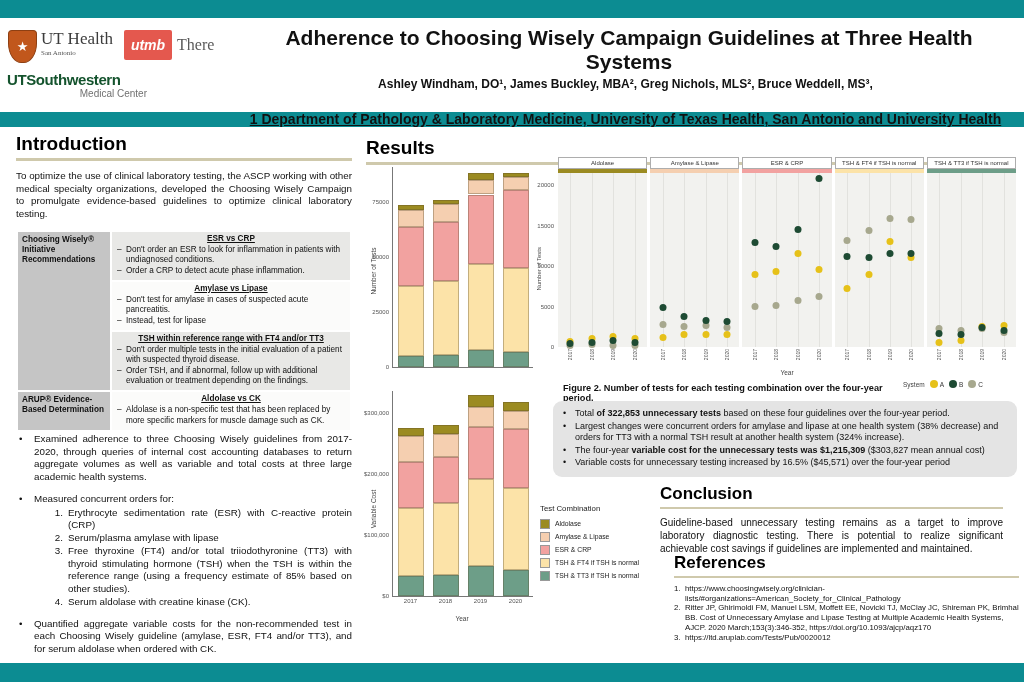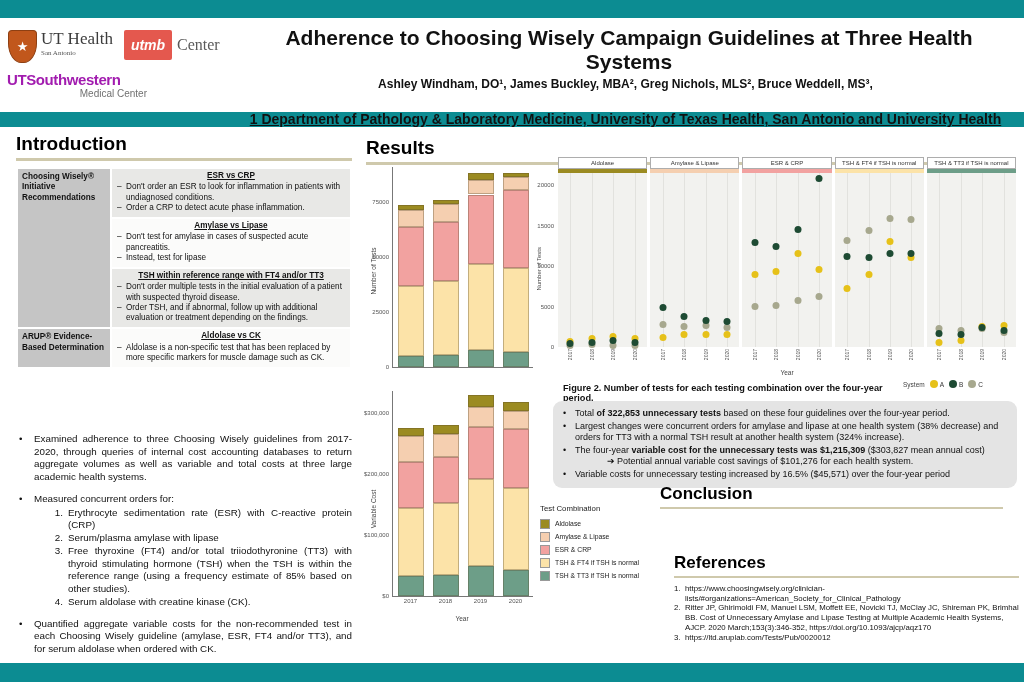--- a/index.html
+++ b/index.html
@@ -12,21 +12,21 @@
   .shield{width:27px;height:31px;background:#c1571c;border:1px solid #8e3f12;border-radius:4px 4px 46% 46%/4px 4px 60% 60%;display:flex;align-items:center;justify-content:center;}
   .star{color:#fff;font-size:13px;line-height:1;}
   .utsa-text{margin-left:4px;}
   .utsa-name{font-family:"Liberation Serif",serif;font-size:17px;color:#3c3c3c;line-height:1.05;}
   .utsa-sub{font-family:"Liberation Serif",serif;font-size:7px;color:#555;margin-top:1px;}
   .logo-utmb{position:absolute;left:124px;top:12px;display:flex;align-items:center;}
   .utmb-box{width:48px;height:30px;background:#e4584e;display:flex;align-items:center;justify-content:center;border-radius:2px;}
   .utmb-box span{color:#fff;font-weight:bold;font-style:italic;font-size:14px;}
   .utmb-health{font-family:"Liberation Serif",serif;font-size:16px;color:#5a5a5a;margin-left:5px;}
   .logo-utsw{position:absolute;left:7px;top:53px;width:150px;}
-  .utsw-name{font-size:15px;font-weight:bold;color:#a21caf;letter-spacing:-0.4px;}
+  .utsw-name{font-size:15px;font-weight:bold;color:#14532d;letter-spacing:-0.4px;}
   .utsw-sub{font-size:10px;color:#707070;text-align:right;padding-right:10px;}
 
   .title-block{position:absolute;left:235px;top:8px;right:8px;text-align:center;}
   .title-block h1{margin:0 0 3px 7px;font-size:21px;color:#111;}
   .authors{font-size:12px;font-weight:bold;color:#111;margin-top:1px;}
   .affil{font-size:14px;font-weight:bold;color:#111;line-height:1.3;margin-top:19px;text-decoration:underline;}
 
   h2{margin:0;font-size:19px;color:#000;border-bottom:3px solid #cfc9ac;padding-bottom:3px;}
   .small-h h2{font-size:17px;border-bottom-width:2.5px;}
 
@@ -113,37 +113,38 @@
         </div>
       <div class="utsa-text">
         <div class="utsa-name">UT Health</div>
         <div class="utsa-sub">San Antonio</div>
       </div>
     </div>
     <div class="logo-utmb">
       <div class="utmb-box">
           <span>utmb</span>
         </div>
-      <div class="utmb-health">Center</div>
+      <div class="utmb-health">There</div>
     </div>
     <div class="logo-utsw">
       <div class="utsw-name">UTSouthwestern</div>
       <div class="utsw-sub">Medical Center</div>
     </div>
     <div class="title-block">
       <h1>Adherence to Choosing Wisely Campaign Guidelines at Three Health Systems</h1>
       <div class="authors">Ashley Windham, DO¹, James Buckley, MBA², Greg Nichols, MLS², Bruce Weddell, MS³,</div>
       <div class="affil">1 Department of Pathology &amp; Laboratory Medicine, University of Texas Health, San Antonio and University Health System, San Antonio, 2 Department of Hospital Decision Support, University of Texas Southwestern, Dallas, 3 Department of Decision Support Analysis, University of Texas Medical Branch, Galveston</div>
     </div>
   </div>
 
   <div class="content">
 
     <section class="intro">
       <h2>Introduction</h2>
+      <p>To optimize the use of clinical laboratory testing, the ASCP working with other medical specialty organizations, developed the Choosing Wisely Campaign to promulgate evidence-based guidelines to optimize clinical laboratory testing.</p>
       <table class="rec-table">
           <tbody>
             <tr>
               <td class="tbl-label" rowspan="3">Choosing Wisely® Initiative Recommendations</td>
               <td class="tbl-cell shade">
                 <div class="tbl-title">ESR vs CRP</div>
                 <div class="tb">
                   <span class="dash">–</span>
                   <span>Don't order an ESR to look for inflammation in patients with undiagnosed conditions.</span>
                 </div>
@@ -503,34 +504,34 @@
           <div class="rli">
             <span class="mdot">•</span>
             <div class="mbody">
               <div><span>Largest changes were concurrent orders for amylase and lipase at one health system (38% decrease) and orders for TT3 with a normal TSH result at another health system (324% increase).</span></div>
             </div>
           </div>
           <div class="rli">
             <span class="mdot">•</span>
             <div class="mbody">
               <div><span>The four-year </span><b>variable cost for the unnecessary tests was $1,215,309</b><span> ($303,827 mean annual cost)</span></div>
-              <div class="rsub"><span>➔ Potential annual variable cost savings of $101,276 for each health system.</span></div>
             </div>
           </div>
           <div class="rli">
             <span class="mdot">•</span>
             <div class="mbody">
               <div><span>Variable costs for unnecessary testing increased by 16.5% ($45,571) over the four-year period</span></div>
             </div>
           </div>
         </div>
     </div>
 
     <section class="conclusion small-h">
       <h2>Conclusion</h2>
+      <p>Guideline-based unnecessary testing remains as a target to improve laboratory diagnostic testing.  There is potential to realize significant achievable cost savings if guidelines are implemented and maintained.</p>
     </section>
 
     <section class="references small-h">
       <h2>References</h2>
       <div class="refs-list">
           <div class="refr">
             <span class="refn">1.</span>
             <span class="reft">https://www.choosingwisely.org/clinician-lists/#organizations=American_Society_for_Clinical_Pathology</span>
           </div>
           <div class="refr">

